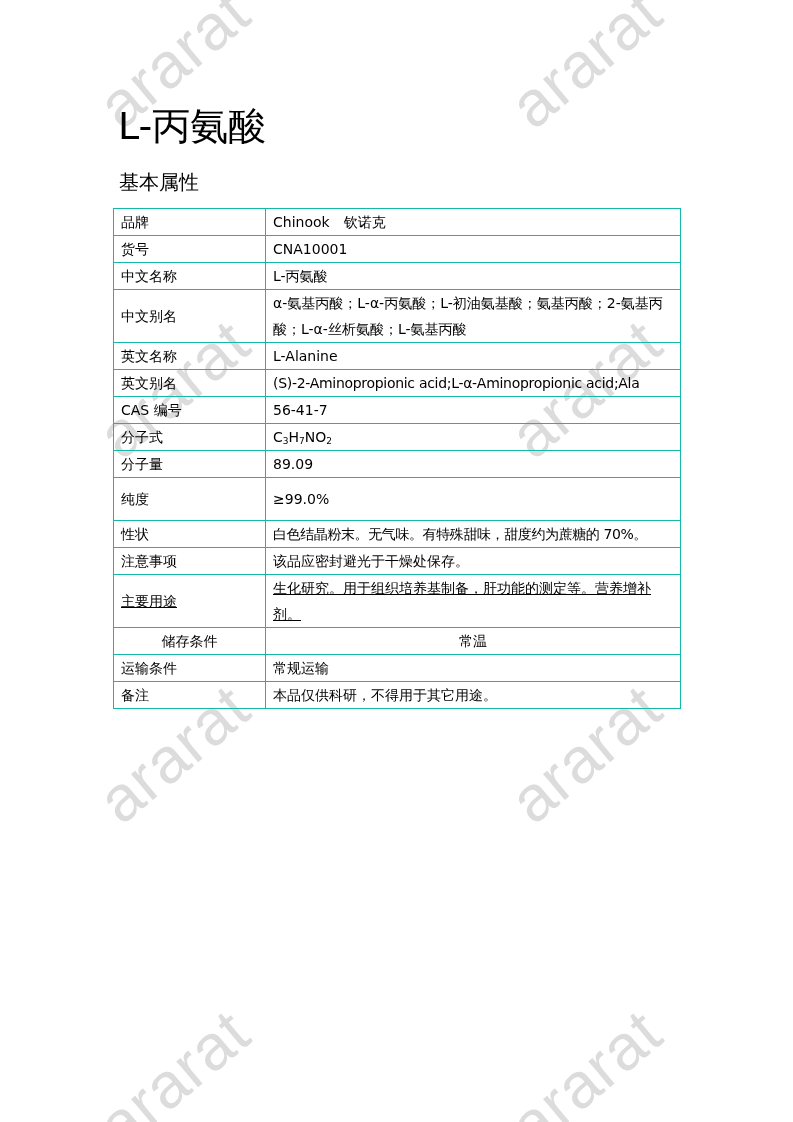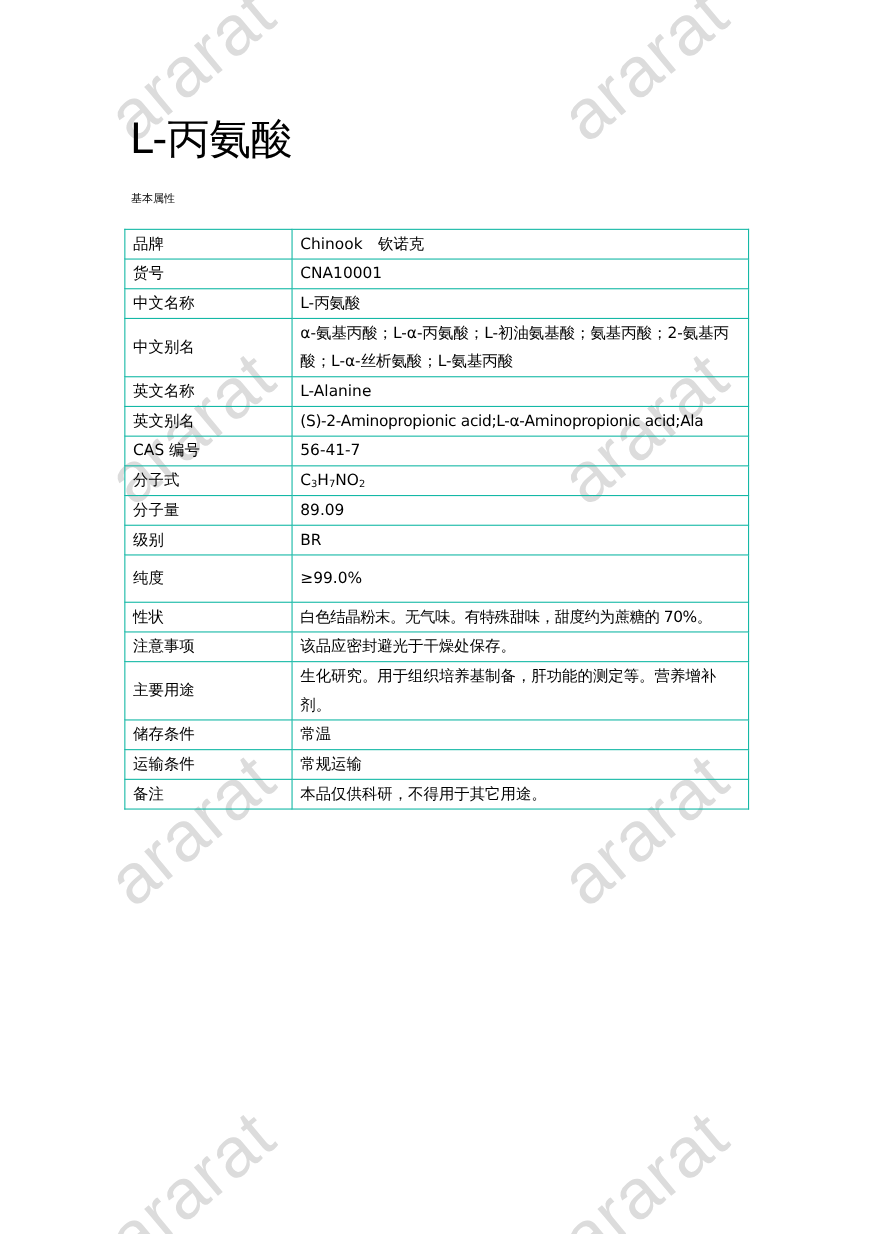--- a/index.html
+++ b/index.html
@@ -5,21 +5,21 @@
     html, body { margin: 0; padding: 0; background: #ffffff; }
     body { width: 793px; height: 1122px; position: relative; overflow: hidden;
            font-family: "DejaVu Sans", "Liberation Sans", sans-serif; color: #000; }
     .watermark { position: absolute; font-family: "Liberation Sans", "DejaVu Sans", sans-serif;
                  font-size: 64px; color: #dcdcdc; transform: rotate(-40deg);
                  transform-origin: left bottom; white-space: nowrap; letter-spacing: 1px;
                  pointer-events: none; z-index: 0; line-height: 1; }
     .content { position: relative; z-index: 1; }
     .title { position: absolute; left: 118px; top: 103px; margin: 0; font-weight: normal;
              font-size: 38px; line-height: 46px; letter-spacing: 0px; }
-    .subtitle { position: absolute; left: 119px; top: 172px; font-size: 10px; line-height: 20px; margin: 0; }
+    .subtitle { position: absolute; left: 119px; top: 172px; font-size: 20px; line-height: 20px; margin: 0; }
     table.props { position: absolute; left: 113px; top: 208px; width: 568px;
                   border-collapse: collapse; font-size: 14px; background: transparent; }
     table.props td { border: 1px solid #14b8a6; padding: 0 7px; line-height: 26px; vertical-align: middle; }
     table.props td.label { width: 137px; }
     table.props td.value { }
     sub { font-size: 9px; vertical-align: -2px; line-height: 0; }
   </style>
 </head>
 <body>
 
@@ -67,41 +67,37 @@
         <td class="value">56-41-7</td>
       </tr>
       <tr style="height:27px;">
         <td class="label">分子式</td>
         <td class="value"><span>C</span><sub>3</sub><span>H</span><sub>7</sub><span>NO</span><sub>2</sub></td>
       </tr>
       <tr style="height:27px;margin-left:44px;">
         <td class="label">分子量</td>
         <td class="value">89.09</td>
       </tr>
-      <tr style="height:27px;">
-        <td class="label">级别</td>
-        <td class="value">BR</td>
-      </tr>
       <tr style="height:43px;">
         <td class="label">纯度</td>
         <td class="value">≥99.0%</td>
       </tr>
       <tr style="height:27px;">
         <td class="label">性状</td>
         <td class="value" style="white-space:nowrap; letter-spacing:-0.4px;">白色结晶粉末。无气味。有特殊甜味，甜度约为蔗糖的 70%。</td>
       </tr>
       <tr style="height:27px;">
         <td class="label">注意事项</td>
         <td class="value">该品应密封避光于干燥处保存。</td>
       </tr>
-      <tr style="height:52px;">
+      <tr style="height:52px;text-decoration:underline;">
         <td class="label">主要用途</td>
         <td class="value">生化研究。用于组织培养基制备，肝功能的测定等。营养增补剂。</td>
       </tr>
-      <tr style="height:27px;">
+      <tr style="height:27px;text-align:center;">
         <td class="label">储存条件</td>
         <td class="value">常温</td>
       </tr>
       <tr style="height:27px;">
         <td class="label">运输条件</td>
         <td class="value">常规运输</td>
       </tr>
       <tr style="height:27px;">
         <td class="label">备注</td>
         <td class="value">本品仅供科研，不得用于其它用途。</td>

